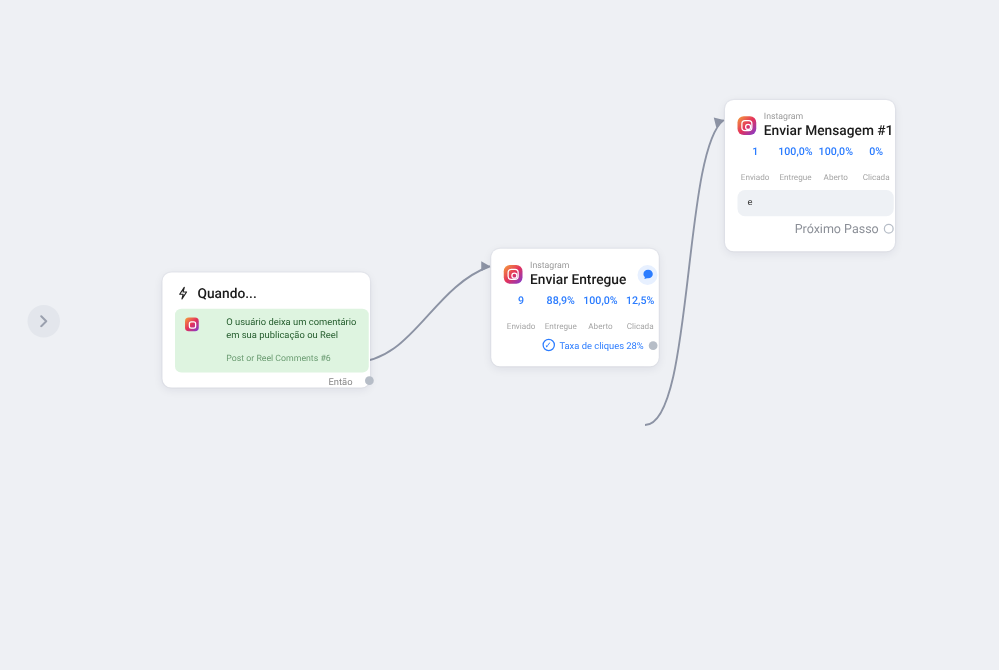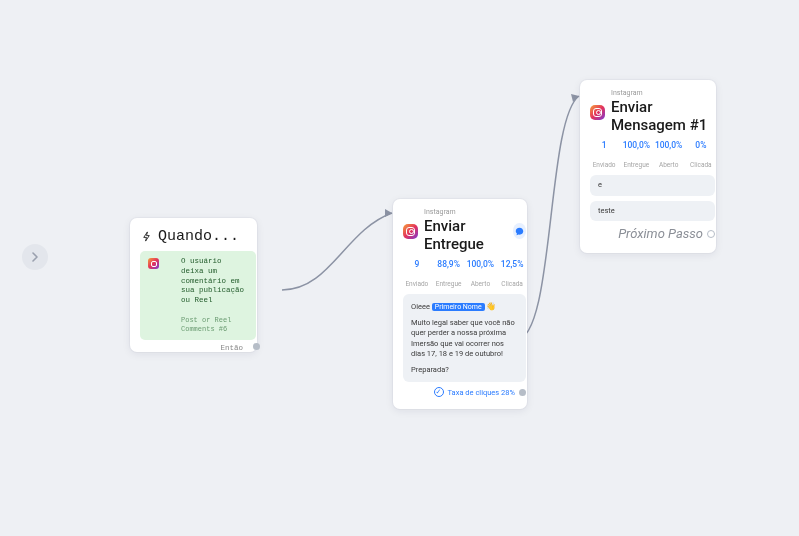--- a/index.html
+++ b/index.html
@@ -23,21 +23,21 @@
     cursor: pointer;
   }
   .expand-btn svg { stroke: #9aa0ae; }
   .node {
     position: absolute;
     background: #fff;
     border-radius: 7px;
     box-shadow: 0 2px 8px rgba(20,30,60,0.08), 0 0 0 1px rgba(20,30,60,0.03);
     padding: 10px 1px 12px 10px;
   }
-  .node1 { left: 130px; top: 218px; width: 127px; font-family: Liberation Mono, monospace; }
+  .node1 { left: 130px; top: 218px; width: 166px; }
   .node2 { left: 393px; top: 199px; width: 134px; }
   .node3 { left: 580px; top: 80px;  width: 136px; }
   .header-row { display: flex; align-items: center; gap: 6px; margin-bottom: 6px; }
   .trig-icon { width: 12px; height: 12px; display:flex; align-items:center; justify-content:center; }
   .trig-icon svg { stroke:#222; }
   .ig-badge {
     width: 15px; height: 15px; border-radius: 5px;
     background: linear-gradient(135deg,#f6a13a,#e3325c 50%,#7b3bd6);
     display:flex; align-items:center; justify-content:center; flex-shrink:0;
   }
@@ -47,21 +47,21 @@
   .ig-badge .inner::after{
     content:""; position:absolute; width:3px; height:3px; border:1px solid #fff; border-radius:50%;
     top:1.5px; left:1.5px;
   }
   .chat-icon {
     width:16px; height:16px; border-radius:50%;
     background:#e7f0ff; display:flex; align-items:center; justify-content:center;
     margin-left:auto;
   }
   .chat-icon svg { fill:#2b7cff; }
-  .node-title { font-size: 15px; font-weight: 500; color:#1a1a1a; }
+  .node-title { font-size: 11px; font-weight: 500; color:#1a1a1a; }
   .node-subtitle { font-size: 7px; color:#9a9a9a; line-height:1; margin-bottom:1px; }
   .title-col { display:flex; flex-direction:column; justify-content:center; }
   .green-pill {
     background:#def4e0; border-radius:5px; padding:6px 8px 6px 8px; display:flex; gap:22px; align-items:flex-start;
   }
   .pink-dot {
     width:11px; height:11px; border-radius:3px;
     background: linear-gradient(135deg,#f6a13a,#e3325c 50%,#7b3bd6);
     flex-shrink:0; margin-top:1px;
     display:flex; align-items:center; justify-content:center;
@@ -87,21 +87,21 @@
   }
   .emoji { font-size:8px; }
   .cta-row { display:flex; align-items:center; justify-content:flex-end; gap:4px; margin-top:4px; }
   .cta-icon {
     width:10px; height:10px; border-radius:50%; border:1px solid #2b7cff;
     display:inline-flex; align-items:center; justify-content:center; color:#2b7cff; font-size:7px;
   }
   .cta-text { color:#2b7cff; font-size:7.5px; }
   .cta-dot { width:7px; height:7px; border-radius:50%; background:#b6bdc7; }
   .next-row { display:flex; align-items:center; justify-content:flex-end; gap:4px; margin-top:4px; }
-  .next-text { color:#8b8f97; font-size:13px;font-style:italic; }
+  .next-text { color:#8b8f97; font-size:10px; }
   .next-dot { width:8px; height:8px; border-radius:50%; border:1px solid #b6bdc7; background:#fff; }
 </style>
 </head>
 <body>
 
 <div class="canvas">
 
   <svg class="connectors">
     <path d="M 282 290 C 330 290, 345 230, 392 213" stroke="#8c93a4" stroke-width="1.5" fill="none"></path>
     <polygon points="392,213 385,209 385,217" fill="#8c93a4"></polygon>
@@ -161,30 +161,20 @@
         </div>
       <div class="stat">
           <div class="val">100,0%</div>
           <div class="lbl">Aberto</div>
         </div>
       <div class="stat">
           <div class="val">12,5%</div>
           <div class="lbl">Clicada</div>
         </div>
     </div>
-    <div class="msg-bubble">
-      <div>
-        <span>Oieee </span><span class="fname-chip">Primeiro Nome</span>
-        <span class="emoji">👋</span>
-      </div>
-      <div style="height:5px"></div>
-      <div>Muito legal saber que você não quer perder a nossa próxima Imersão que vai ocorrer nos dias 17, 18 e 19 de outubro!</div>
-      <div style="height:5px"></div>
-      <div>Preparada?</div>
-    </div>
     <div class="cta-row">
       <span class="cta-icon">✓</span>
       <span class="cta-text">Taxa de cliques 28%</span>
       <span class="cta-dot"></span>
     </div>
   </div>
 
   <div class="node node3">
     <div class="header-row">
       <span class="ig-badge">
@@ -209,22 +199,19 @@
           <div class="lbl">Aberto</div>
         </div>
       <div class="stat">
           <div class="val">0%</div>
           <div class="lbl">Clicada</div>
         </div>
     </div>
     <div class="msg-bubble narrow">
       <span>e</span>
     </div>
-    <div class="msg-bubble narrow">
-      <span>teste</span>
-    </div>
     <div class="next-row">
       <span class="next-text">Próximo Passo</span>
       <span class="next-dot"></span>
     </div>
   </div>
 
 </div>
 
 </body></html>

